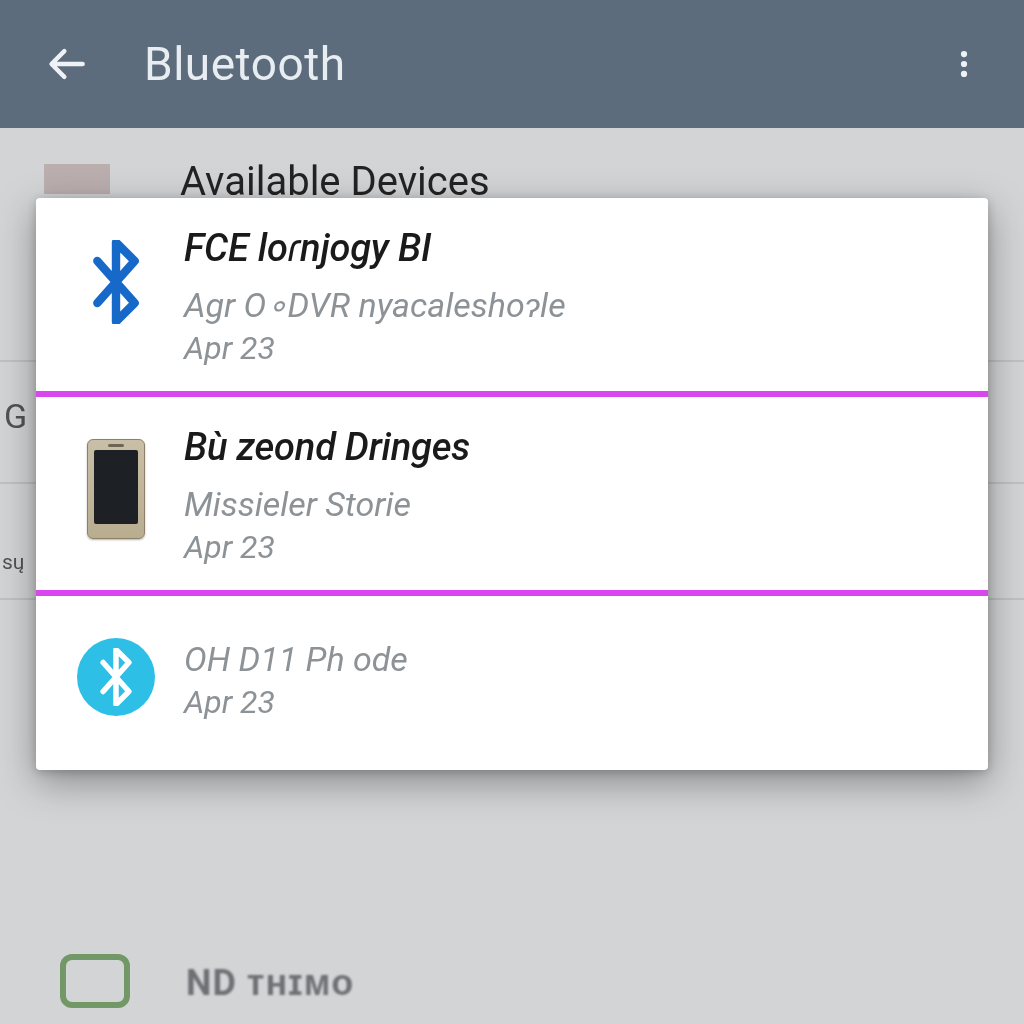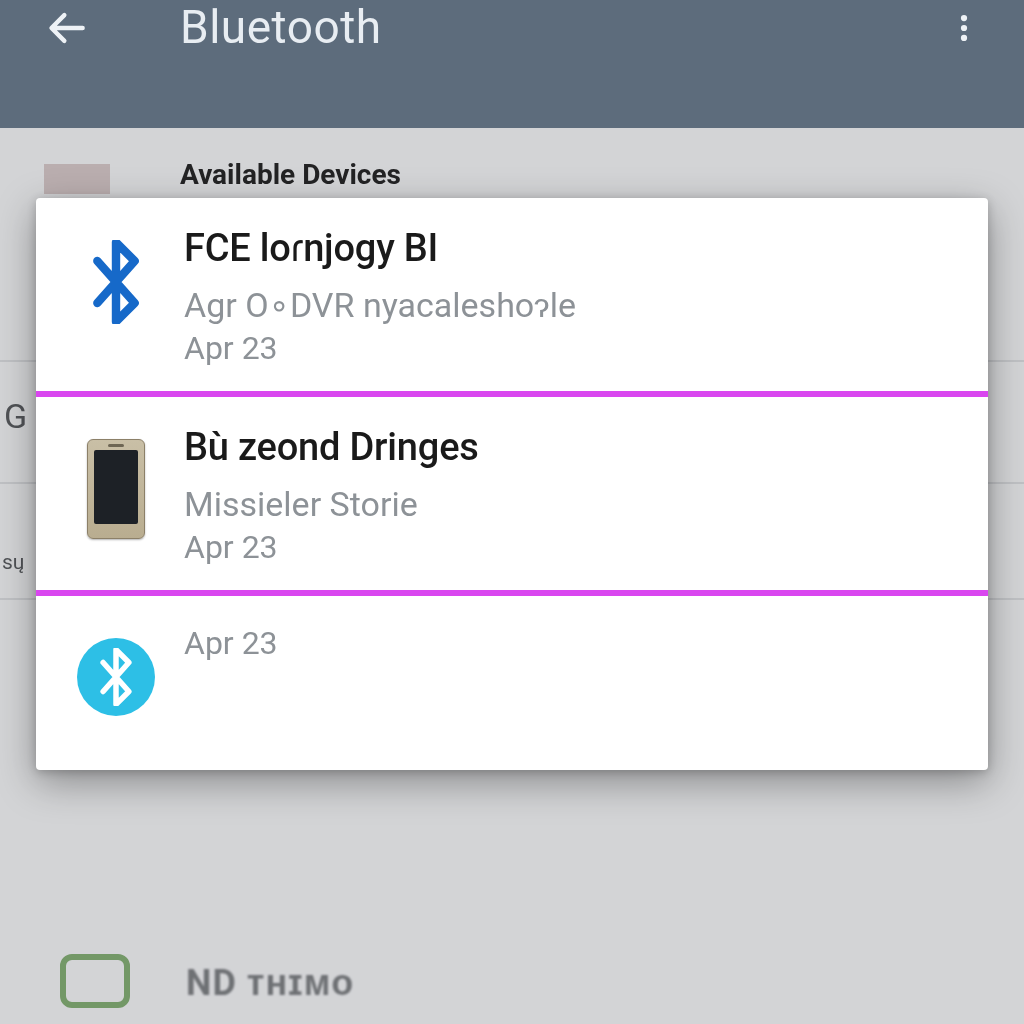--- a/index.html
+++ b/index.html
@@ -11,25 +11,24 @@
     color: #212121;
   }
 
   
   .appbar {
     position: absolute;
     left: 0; top: 0; right: 0;
     height: 128px;
     background: #5d6c7c;
     display: flex;
-    align-items: flex-start;
+    align-items: center;
     padding: 0 32px 0 40px;
     color: #eef2f6;
     box-shadow: 0 2px 6px rgba(0,0,0,0.25);
-    gap: 36px;
   }
   .appbar .back {
     width: 56px; height: 56px;
     display: flex; align-items: center; justify-content: center;
     color: #eef2f6;
     cursor: pointer;
   }
   .appbar .title {
     margin-left: 48px;
     font-size: 46px;
@@ -48,22 +47,22 @@
   .bg-page {
     position: absolute;
     left: 0; top: 128px; right: 0; bottom: 0;
     background: #e7e8ea;
     filter: saturate(0.85);
   }
   .bg-header {
     position: absolute;
     left: 180px;
     top: 30px;
-    font-size: 28px;
-    font-weight: 700;
+    font-size: 40px;
+    font-weight: 400;
     color: #101010;
   }
   .bg-sq {
     position: absolute;
     left: 44px; top: 36px;
     width: 66px; height: 30px;
     background: #b99a9a;
     opacity: 0.6;
   }
   .bg-line { position: absolute; left: 0; width: 100%; height: 2px; background: #cfd1d4; }
@@ -114,20 +113,21 @@
     display: flex;
     align-items: center;
     justify-content: center;
     padding-top: 18px;
     flex-shrink: 0;
   }
   .row .texts {
     flex: 1;
     padding-left: 8px;
     padding-top: 4px;
+    font-style: italic;
   }
   .row .name {
     font-size: 38px;
     color: #1a1a1a;
     font-weight: 500;
     margin-bottom: 6px;
     letter-spacing: -0.2px;
   }
   .row .sub {
     font-size: 34px;
@@ -290,18 +290,19 @@
 
   <div class="row">
     <div class="icon-slot">
       <div class="bt-circle">
         <svg viewBox="0 0 24 36">
           <path fill="none" stroke="#ffffff" stroke-width="3.4" stroke-linejoin="round" stroke-linecap="round" d="M4 9 L20 27 L12 35 L12 1 L20 9 L4 27"></path>
         </svg>
       </div>
     </div>
     <div class="texts">
+      <div class="sub">OH D11 Ph ode</div>
       <div class="date">Apr 23</div>
     </div>
   </div>
 
 
 </div>
 
 </body></html>

